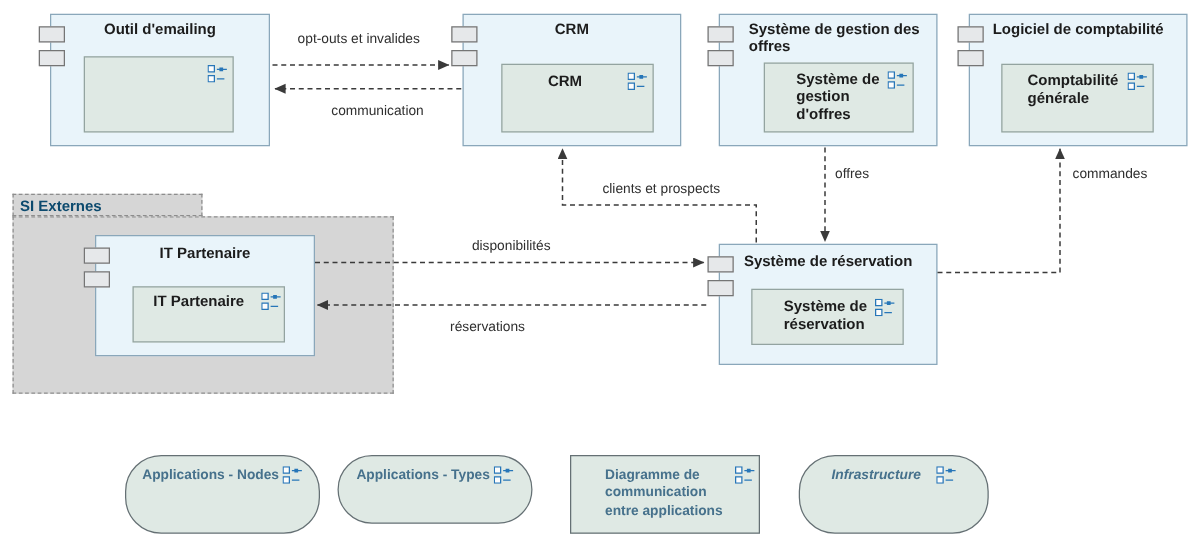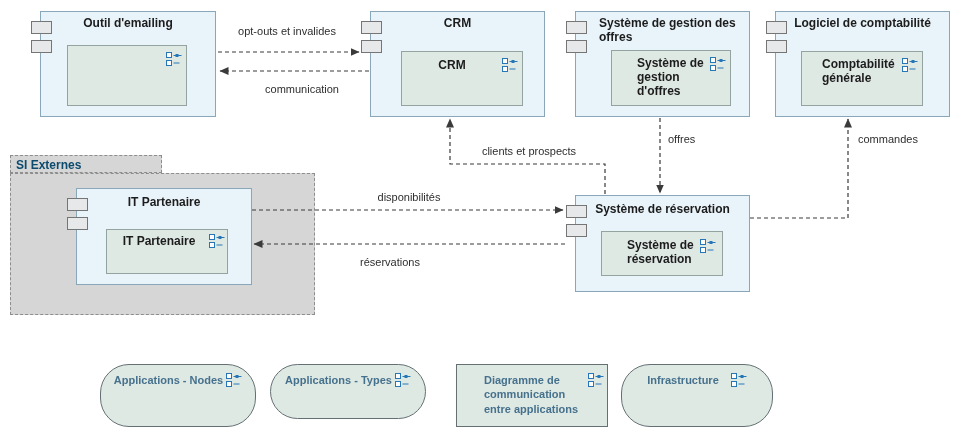--- a/index.html
+++ b/index.html
@@ -204,21 +204,21 @@
   <div class="view-box" style="left:440px;top:364px;width:152px;height:63px;position:absolute;margin-left:16px;">
     <div class="view-label wrap">Diagramme de communication entre applications</div>
     <svg class="view-icon" width="16" height="14" viewBox="0 0 16 14" style="position:absolute;right:3px;top:8px;">
         <rect x="0.5" y="0.5" width="5" height="5" fill="#fdfdfd" stroke="#2776b8"></rect>
         <rect x="0.5" y="8.5" width="5" height="5" fill="#fdfdfd" stroke="#2776b8"></rect>
         <line x1="7.5" y1="3.5" x2="15.5" y2="3.5" stroke="#2776b8"></line>
         <rect x="9.5" y="2" width="3" height="3" fill="#2776b8"></rect>
         <line x1="7.5" y1="11" x2="13.5" y2="11" stroke="#2776b8"></line>
       </svg>
   </div>
-  <div class="view-box flexc" style="left:621px;top:364px;width:152px;height:63px;gap:12px;">
+  <div class="view-box flexc" style="left:639px;top:364px;width:152px;height:63px;gap:12px;font-style:italic;">
     <span class="view-label">Infrastructure</span>
     <svg class="view-icon" width="16" height="14" viewBox="0 0 16 14" style="flex:none;">
         <rect x="0.5" y="0.5" width="5" height="5" fill="#fdfdfd" stroke="#2776b8"></rect>
         <rect x="0.5" y="8.5" width="5" height="5" fill="#fdfdfd" stroke="#2776b8"></rect>
         <line x1="7.5" y1="3.5" x2="15.5" y2="3.5" stroke="#2776b8"></line>
         <rect x="9.5" y="2" width="3" height="3" fill="#2776b8"></rect>
         <line x1="7.5" y1="11" x2="13.5" y2="11" stroke="#2776b8"></line>
       </svg>
   </div>
 

